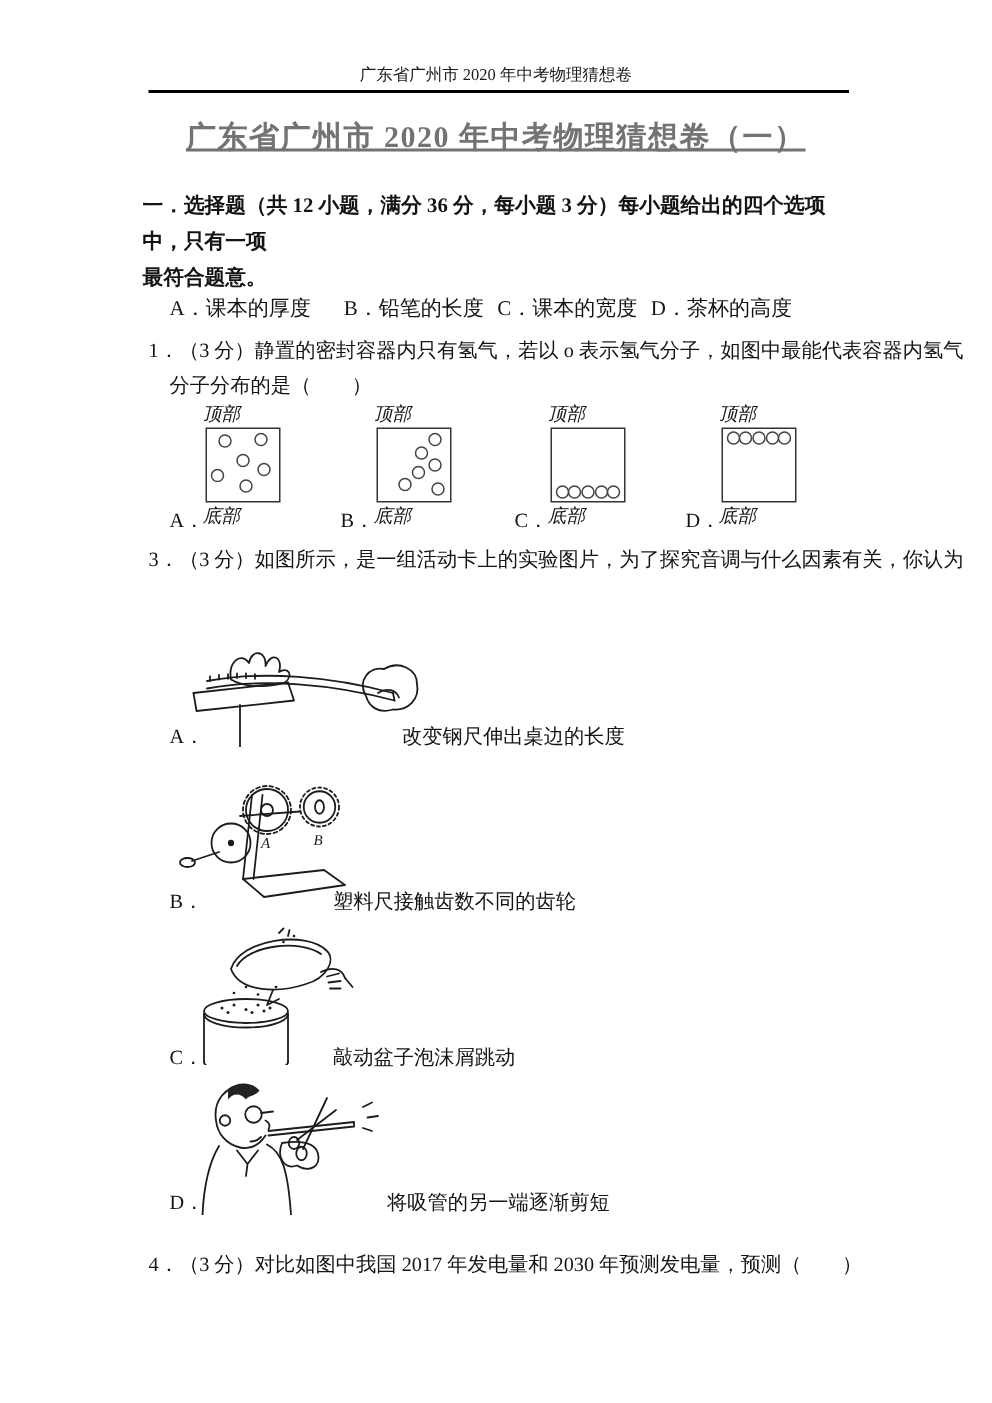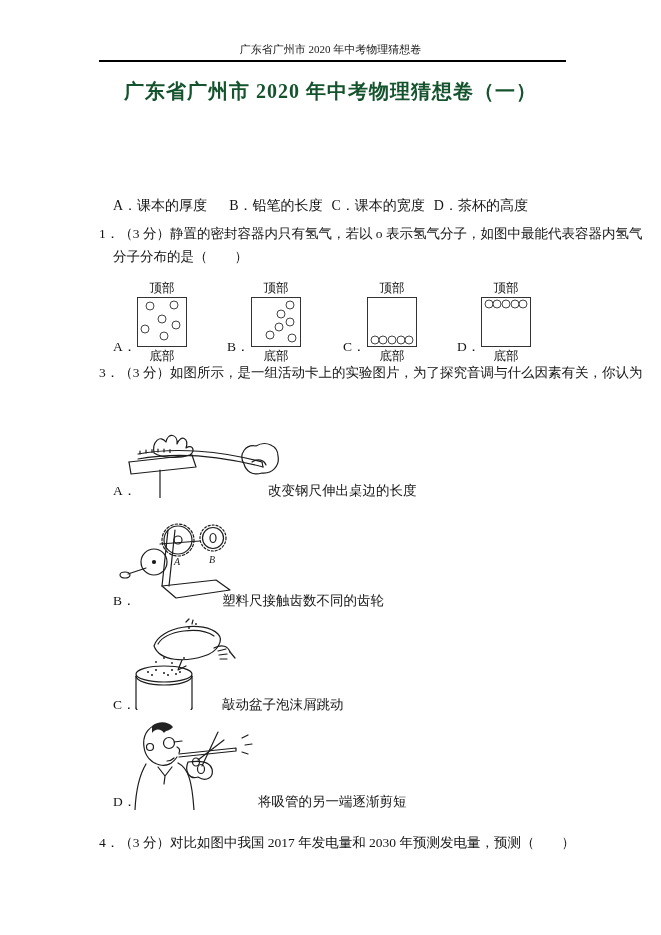--- a/index.html
+++ b/index.html
@@ -18,21 +18,21 @@
   .q1-options{top:197px;left:113px;width:460px;font-size:14px;}
   .q1-opt{display:inline-block;}
   .q1-opt.g0{margin-right:22px;}
   .q1-opt.g1{margin-right:9px;}
   .q1-opt.g2{margin-right:9px;}
   
   .q2-stem1{top:223px;left:99px;}
   .q2-stem2{top:246px;left:113px;}
   .q2-group{position:absolute;top:268px;width:90px;height:92px;}
   .q2-letter{position:absolute;left:0;top:70px;font-size:13.5px;}
-  .q2-col{position:absolute;left:22px;top:12px;width:54px;text-align:center;}
+  .q2-col{position:absolute;left:22px;top:0;width:54px;text-align:left;font-style:italic;}
   .q2-lab{font-size:12.5px;line-height:16px;}
   .q2-box{position:relative;width:48px;height:48px;border:1.5px solid #333;margin:1px auto;background:#fff;}
   .molecule{position:absolute;width:9px;height:9px;border:1.3px solid #444;border-radius:50%;
             background:#fff;transform:translate(-50%,-50%);box-sizing:border-box;}
   
   .q3-stem1{top:362px;left:99px;}
   .q3-stem2{top:385px;left:113px;}
   .fig-letter{font-size:13.5px;}
   .fig-caption{font-size:13.5px;}
   .sketch{stroke:#1c1c1c;stroke-width:1.2;fill:none;stroke-linecap:round;stroke-linejoin:round;}
@@ -41,22 +41,26 @@
   
   .q4-stem{top:832px;left:99px;}
 </style>
 </head>
 <body>
 
 <div class="page">
 
   <div class="abs running-head">广东省广州市 2020 年中考物理猜想卷</div>
   <div class="abs head-rule"></div>
-  <div class="abs page-title" style="color: #14532d;">广东省广州市 2020 年中考物理猜想卷（一）</div>
-
+  <div class="abs page-title" style="color: #737373; text-decoration: underline;">广东省广州市 2020 年中考物理猜想卷（一）</div>
+
+  <div class="abs sec-heading">
+    <div>一．选择题（共 12 小题，满分 36 分，每小题 3 分）每小题给出的四个选项中，只有一项</div>
+    <div>最符合题意。</div>
+  </div>
 
   <div class="abs q1-options">
     <span class="q1-opt g0">A．课本的厚度</span><span class="q1-opt g1">B．铅笔的长度</span><span class="q1-opt g2">C．课本的宽度</span><span class="q1-opt">D．茶杯的高度</span>
   </div>
 
   <div class="abs body-text q2-stem1">1．（3 分）静置的密封容器内只有氢气，若以 o 表示氢气分子，如图中最能代表容器内氢气</div>
   <div class="abs body-text q2-stem2">分子分布的是（　　）</div>
 
   <div class="q2-group" style="left:113px">
     <span class="q2-letter">A．</span>

